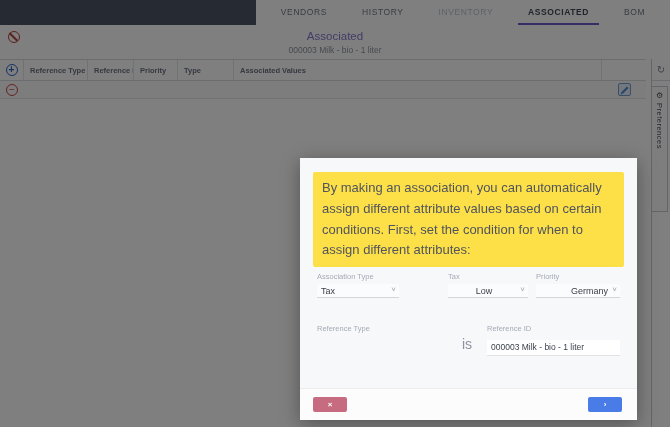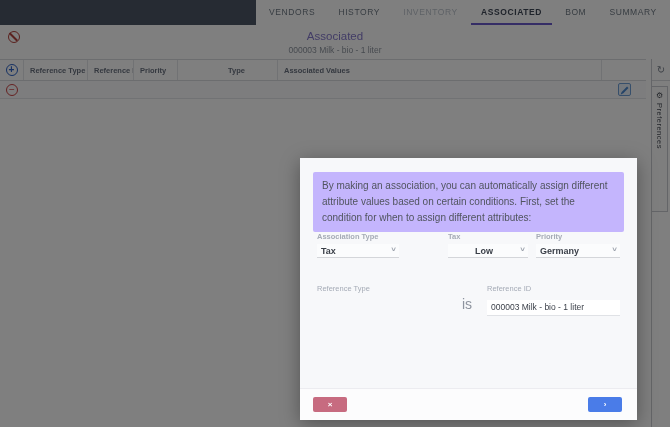--- a/index.html
+++ b/index.html
@@ -28,21 +28,21 @@
 
   
   .table { position:absolute; top:59px; left:0; width:646px; }
   .thead { display:flex; height:22px; border-top:1px solid #d8dade; border-bottom:1px solid #d8dade; background:#fff; }
   .th { display:flex; align-items:center; padding:0 6px; font-size:7.5px; font-weight:bold; color:#6a7280;
         border-right:1px solid #e2e4e8; overflow:hidden; white-space:nowrap; }
   .col-icon { width:24px; flex:0 0 auto; justify-content:center; padding:0; }
   .col-reftype { width:64px; flex:0 0 auto; }
   .col-refid { width:46px; flex:0 0 auto; }
   .col-priority { width:44px; flex:0 0 auto; }
-  .col-type { width:56px; flex:0 0 auto;margin-left:44px; }
+  .col-type { width:56px; flex:0 0 auto; }
   .col-values { flex:1; }
   .col-actions { width:44px; flex:0 0 auto; border-right:none; justify-content:center; }
   .trow { display:flex; height:18px; border-bottom:1px solid #e2e4e8; background:#fbfbfd; align-items:center; cursor:pointer; }
   .td { flex:0 0 auto; }
 
   .circle-btn { width:12px; height:12px; border-radius:50%; display:flex; align-items:center; justify-content:center;
     font-size:10px; line-height:10px; cursor:pointer; background:transparent; }
   .add-btn { border:1.4px solid #2c63c8; color:#2c63c8; }
   .remove-btn { border:1.4px solid #cc4444; color:#cc4444; }
 
@@ -59,28 +59,28 @@
   .pref-tab { position:absolute; left:652px; top:86px; width:16px; height:126px; border:1px solid #c8cbd0; border-left:none;
     background:#fdfdfd; display:flex; flex-direction:column; align-items:center; padding-top:4px; cursor:pointer; }
   .pref-gear { font-size:8px; color:#4a4f58; line-height:10px; }
   .pref-text { writing-mode:vertical-rl; text-orientation:mixed; font-size:7.5px; color:#4a4f58; margin-top:2px; letter-spacing:0.5px; }
 
   
   .overlay { position:absolute; inset:0; background:rgba(0,0,0,0.5); z-index:40; }
   .modal { position:absolute; left:300px; top:158px; width:337px; height:262px; background:#f7f8fa; z-index:50;
     box-shadow:0 4px 18px rgba(0,0,0,0.35); }
   .modal-title { font-size:15px; color:#8a93a5; padding:12px 0 0 18px; }
-  .info-box { margin:14px 13px 0 13px; background:#c4b5fd; border-radius:2px; padding:6px 9px;
-    font-size:10px; line-height:1.6; color:#50545e; }
-  .fields-row { display:flex; padding:0 17px; margin-top:0;font-weight:bold; }
+  .info-box { margin:14px 13px 0 13px; background:#fde047; border-radius:2px; padding:6px 9px;
+    font-size:13px; line-height:1.6; color:#50545e; }
+  .fields-row { display:flex; padding:0 17px; margin-top:5px; }
   .field label { display:block; font-size:7.5px; color:#a5abb6; margin-bottom:3px; }
   .f1 { width:131px; flex:0 0 auto; } .f2 { width:88px; flex:0 0 auto; } .f3 { flex:1; }
   .select { position:relative; height:14px; border-bottom:1px solid #d4d6da; background:#fbfcfd;
     font-size:9px; color:#3a3f48; display:flex; align-items:center; padding:0 12px 0 4px; cursor:pointer; }
-  .f1 .select { width:82px; } .f2 .select { width:80px;justify-content:center; } .f3 .select { width:84px; }
+  .f1 .select { width:82px; } .f2 .select { width:80px;justify-content:center; } .f3 .select { width:84px;justify-content:flex-end; }
   .chev { position:absolute; right:3px; top:1px; font-size:8px; color:#9aa0ab; }
   .ref-row { display:flex; padding:0 17px; margin-top:26px; }
   .rf1 { width:130px; flex:0 0 auto; } .rf2 { width:133px; flex:0 0 auto; }
   .is-label { width:40px; flex:0 0 auto; text-align:center; align-self:flex-end; padding-bottom:4px;
     font-size:14px; color:#8d939e; }
   .text-input { width:100%; height:16px; border:none; border-bottom:1px solid #e0e2e6; background:#fff;
     font-size:8.5px; color:#3a3f48; padding:0 4px; font-family:"Liberation Sans", sans-serif; outline:none; }
   .modal-footer { position:absolute; left:0; right:0; bottom:0; height:32px; background:#fcfcfd;
     border-top:1px solid #ececf0; display:flex; align-items:center; justify-content:space-between; padding:0 13px 0 13px; }
   .btn { width:34px; height:15px; border:none; border-radius:2px; color:#fff; font-size:8px; font-weight:bold;
@@ -94,21 +94,20 @@
 <div class="app">
 
   <div class="topbar">
     <div class="brand-block"></div>
     <div class="tabs">
       <div class="tab">VENDORS</div>
       <div class="tab">HISTORY</div>
       <div class="tab disabled">INVENTORY</div>
       <div class="tab active">ASSOCIATED</div>
       <div class="tab">BOM</div>
-      <div class="tab">SUMMARY</div>
     </div>
   </div>
 
   <div class="page-head">
     <div class="page-title">Associated</div>
     <div class="page-subtitle">000003 Milk - bio - 1 liter</div>
   </div>
   <div class="blocked-icon"></div>
 
   <div class="table">

